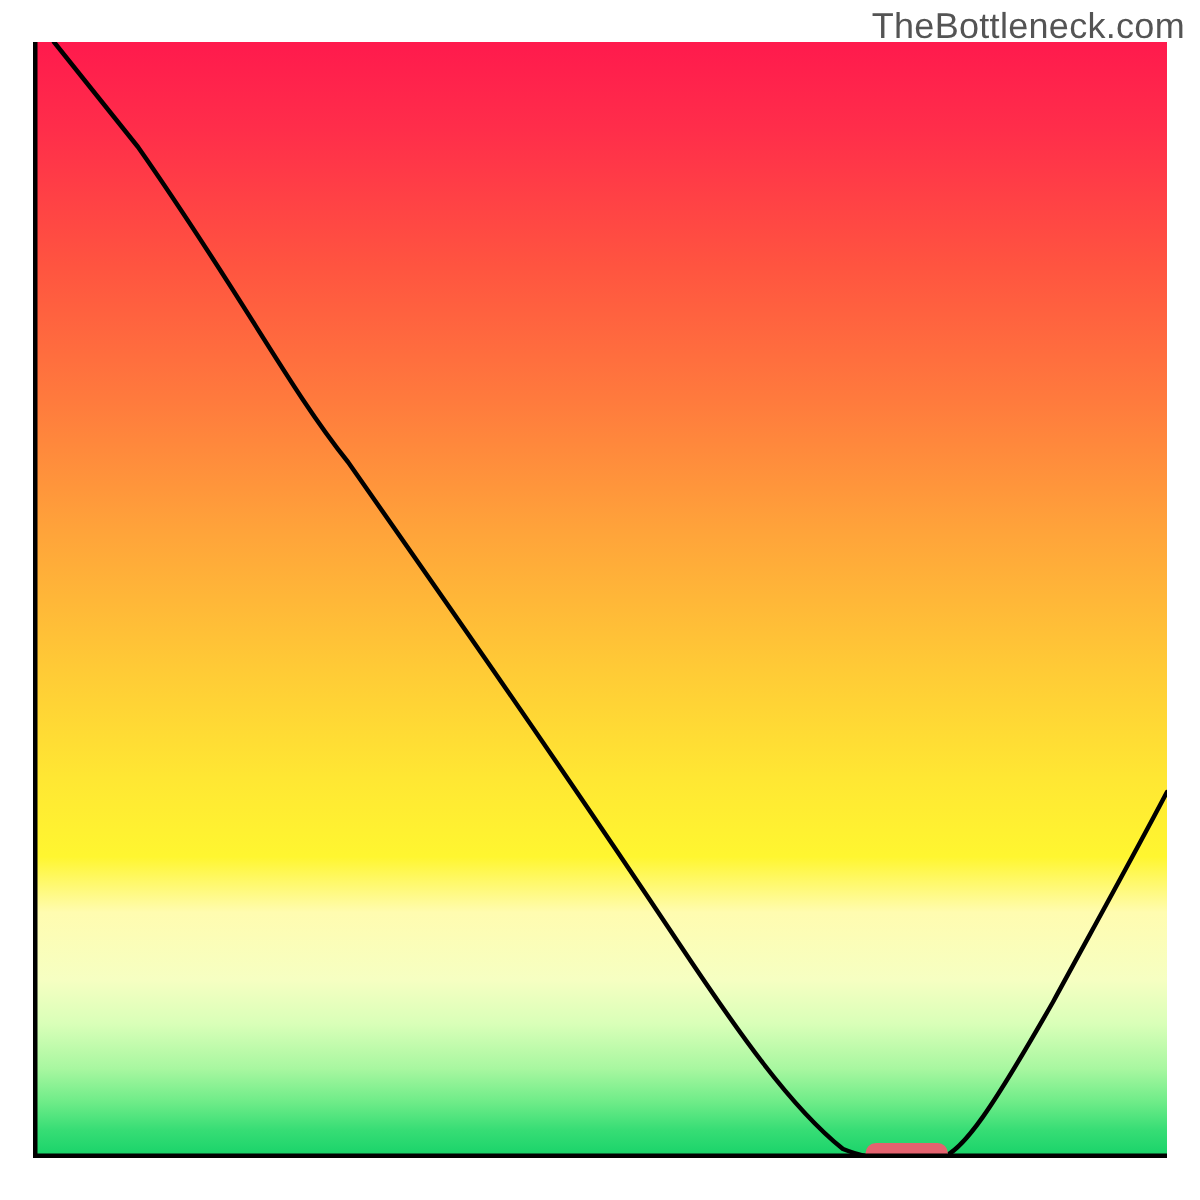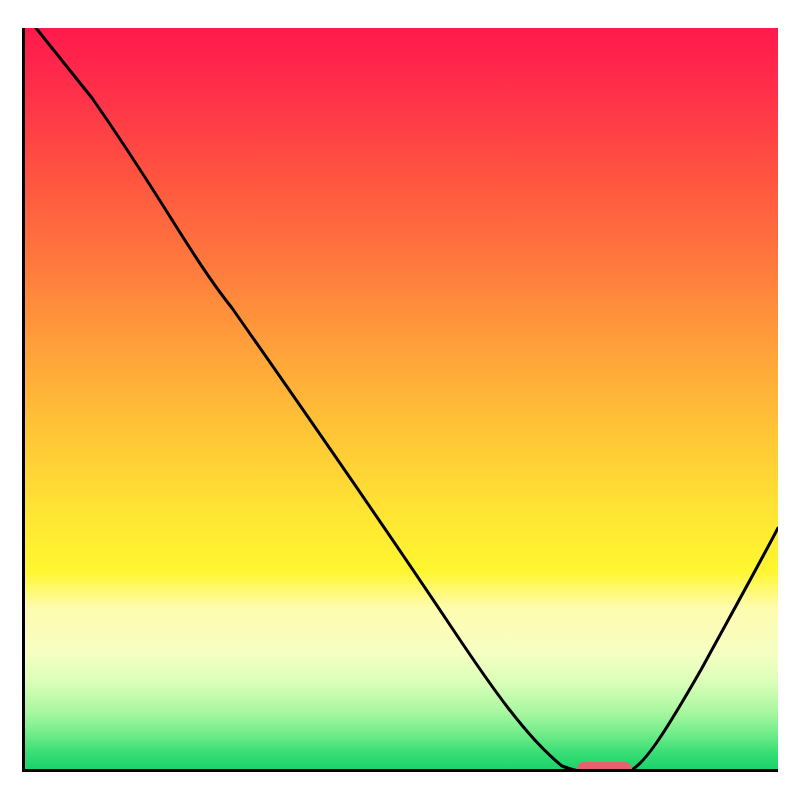--- a/index.html
+++ b/index.html
@@ -77,20 +77,21 @@
   .marker {
     fill: #e4636f;
     stroke: none;
   }
 </style>
 </head>
 <body>
 
 <div class="canvas">
 
+  <div class="watermark">TheBottleneck.com</div>
 
   <div class="plot-area">
     <div class="gradient"></div>
 
     <svg class="curve" viewBox="0 0 756 744" preserveAspectRatio="none">
       <path d="M 14 0
                L 70 70
                C 140 170, 170 230, 210 280
                C 280 380, 350 480, 430 600
                C 470 660, 505 710, 540 738

